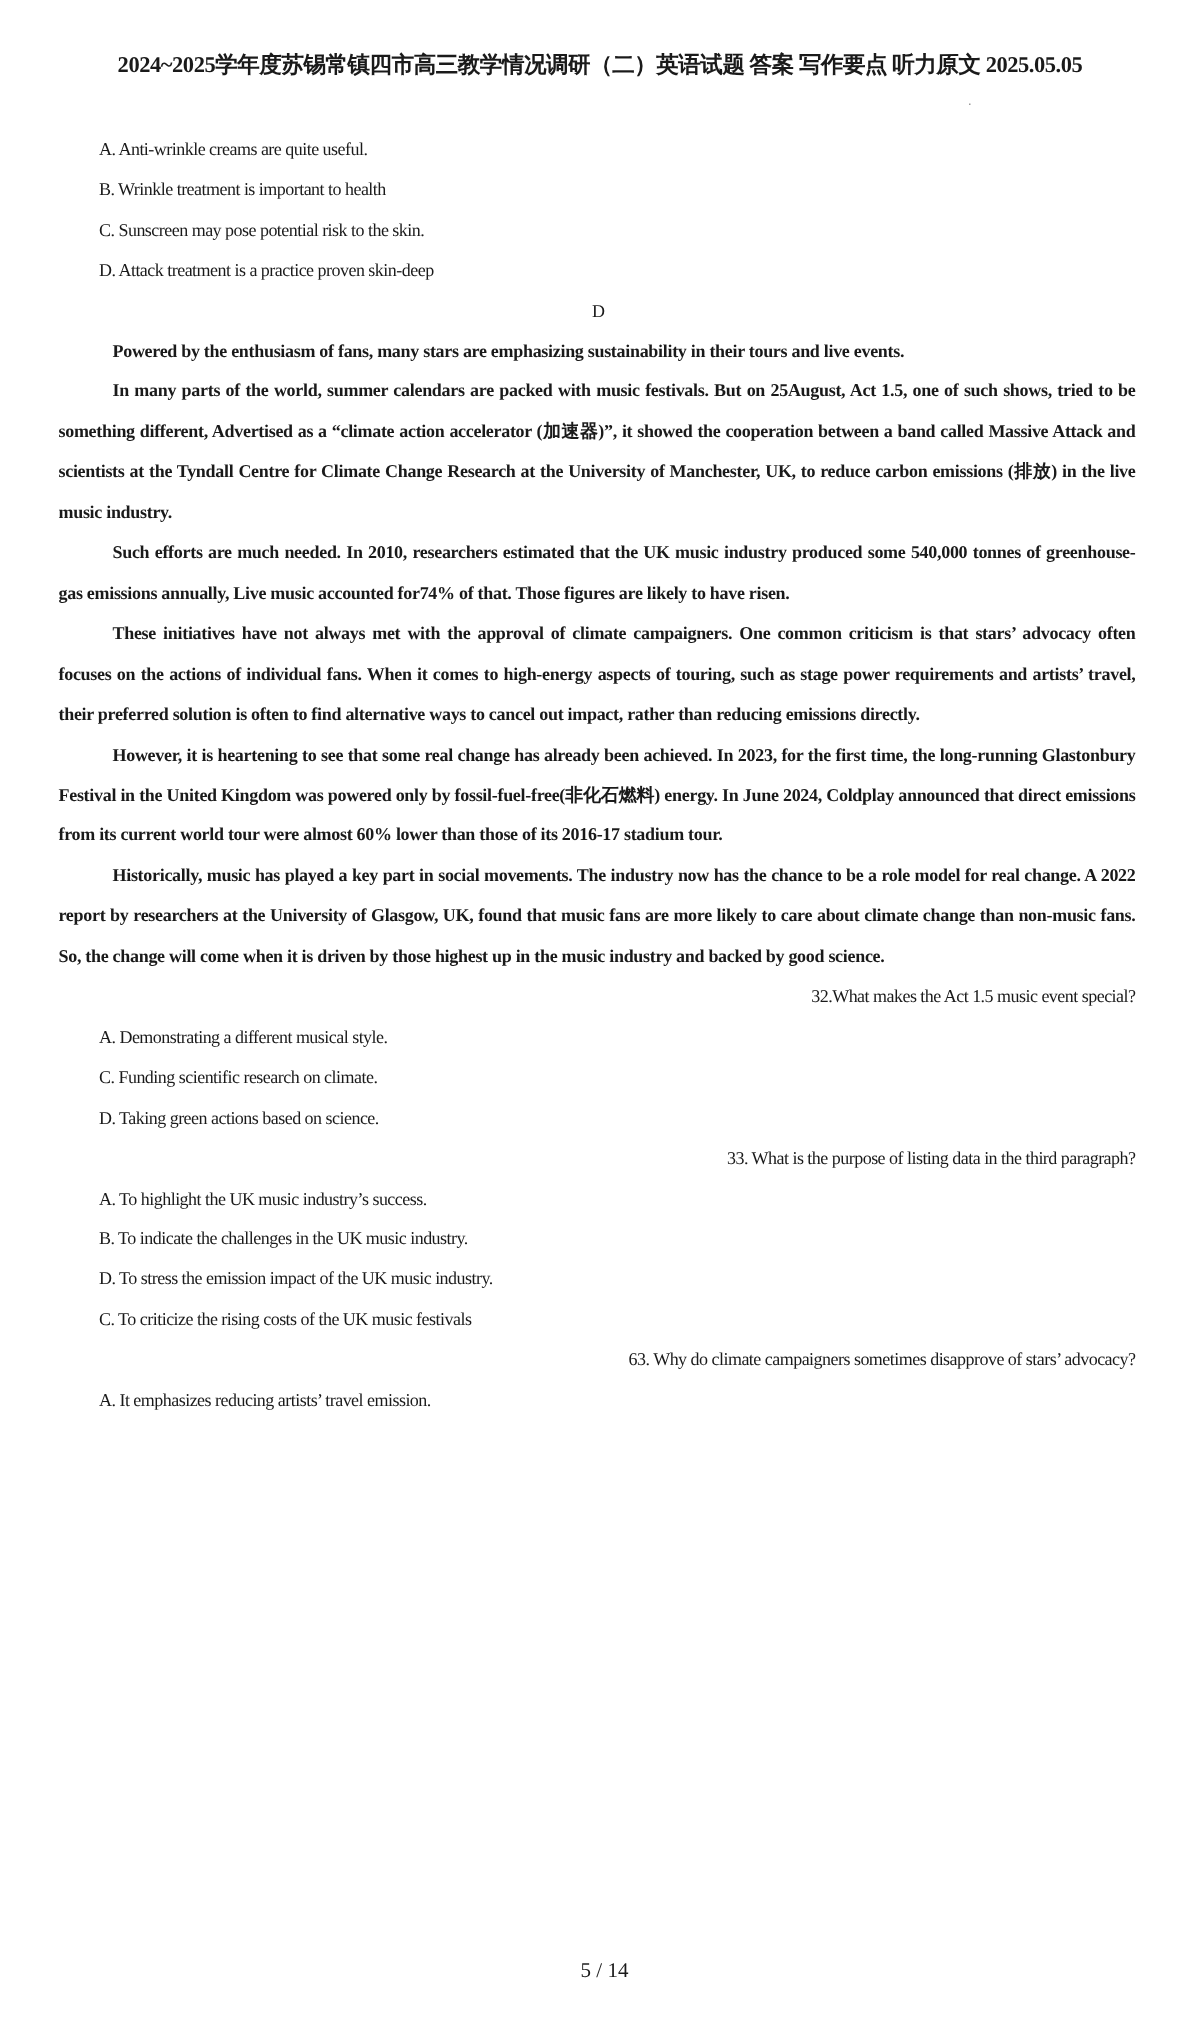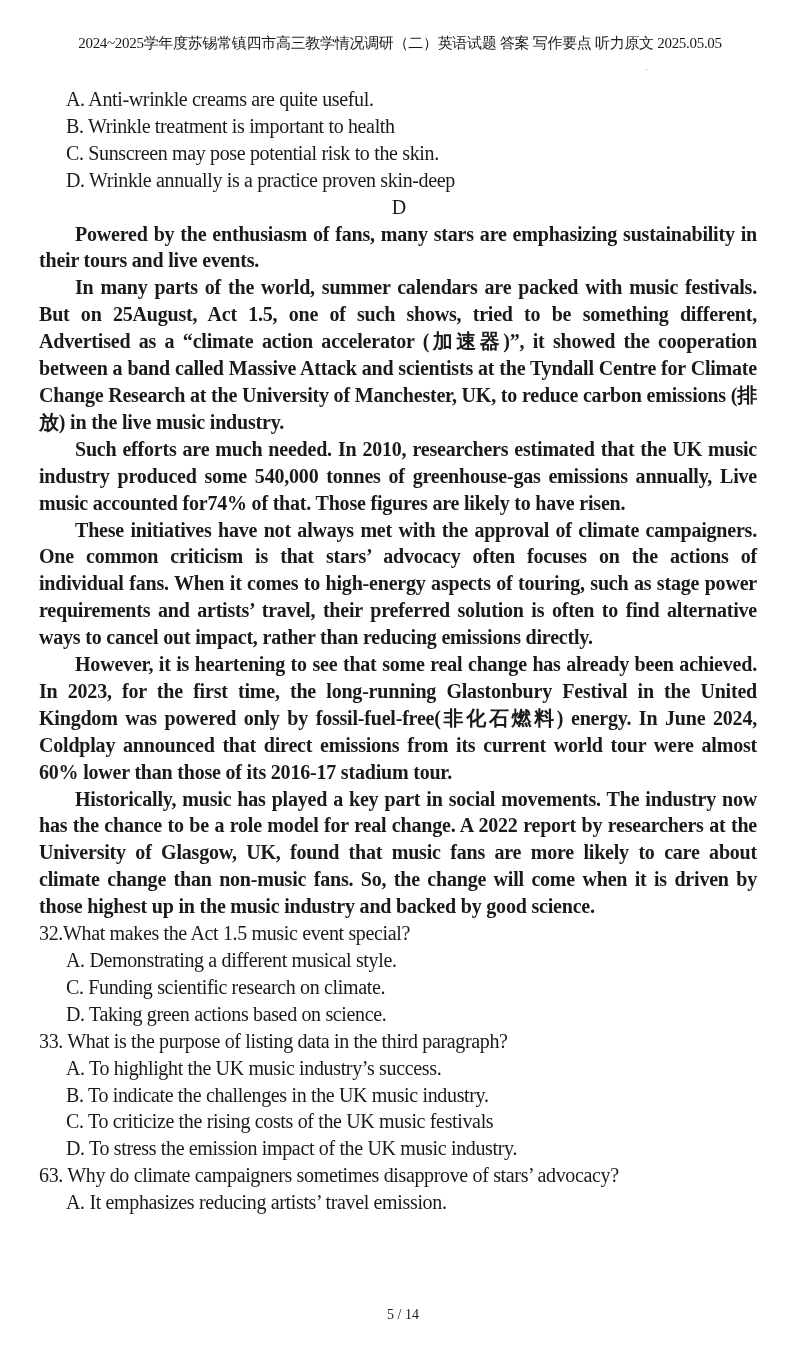--- a/index.html
+++ b/index.html
@@ -17,35 +17,36 @@
   }
   .header {
     position: absolute;
     top: 34px;
     left: 0;
     width: 800px;
     text-align: center;
     font-size: 15px;
     letter-spacing: -0.3px;
     font-family: "Liberation Serif", "DejaVu Sans", serif;
+    font-weight: bold;
   }
   .dot-mark {
     position: absolute;
     top: 69px;
     left: 646px;
     width: 1px;
     height: 1px;
     background: #999;
   }
   .content {
     position: absolute;
     top: 86px;
     left: 39px;
     width: 718px;
-    font-size: 20px;
+    font-size: 12px;
     line-height: 26.9px;
   }
   .opt {
     padding-left: 27px;
     white-space: nowrap;
     letter-spacing: -0.35px;
   }
   .section-letter {
     text-align: center;
     padding-left: 2px;
@@ -53,20 +54,21 @@
   .para {
     text-indent: 36px;
     text-align: justify;
     margin: 0;
     letter-spacing: -0.2px;
     font-weight: bold;
   }
   .question {
     white-space: nowrap;
     letter-spacing: -0.35px;
+    text-align: right;
   }
   .footer {
     position: absolute;
     top: 1307px;
     left: 0;
     width: 800px;
     text-align: center;
     font-size: 14px;
     padding-left: 3px;
   }
@@ -75,21 +77,21 @@
 <body>
 
 <div class="header">2024~2025学年度苏锡常镇四市高三教学情况调研（二）英语试题 答案 写作要点 听力原文  2025.05.05</div>
 <div class="dot-mark"></div>
 
 <div class="content">
   <div>
     <div class="opt">A. Anti-wrinkle creams are quite useful.</div>
     <div class="opt">B. Wrinkle treatment is important to health</div>
     <div class="opt">C. Sunscreen may pose potential risk to the skin.</div>
-    <div class="opt">D. Wrinkle annually is a practice proven skin-deep</div>
+    <div class="opt">D. Attack treatment is a practice proven skin-deep</div>
   </div>
 
   <div class="section-letter">D</div>
 
   <div>
     <p class="para">Powered by the enthusiasm of fans, many stars are emphasizing sustainability in their tours and live events.</p>
     <p class="para">In many parts of the world, summer calendars are packed with music festivals. But on 25August, Act 1.5, one of such shows, tried to be something different, Advertised as a “climate action accelerator (加速器)”, it showed the cooperation between a band called Massive Attack and scientists at the Tyndall Centre for Climate Change Research at the University of Manchester, UK, to reduce carbon emissions (排放) in the live music industry.</p>
     <p class="para">Such efforts are much needed. In 2010, researchers estimated that the UK music industry produced some 540,000 tonnes of greenhouse-gas emissions annually, Live music accounted for74% of that. Those figures are likely to have risen.</p>
     <p class="para">These initiatives have not always met with the approval of climate campaigners. One common criticism is that stars’ advocacy often focuses on the actions of individual fans. When it comes to high-energy aspects of touring, such as stage power requirements and artists’ travel, their preferred solution is often to find alternative ways to cancel out impact, rather than reducing emissions directly.</p>
     <p class="para">However, it is heartening to see that some real change has already been achieved. In 2023, for the first time, the long-running Glastonbury Festival in the United Kingdom was powered only by fossil-fuel-free(非化石燃料) energy. In June 2024, Coldplay announced  that direct emissions from its current world tour were almost 60% lower than those of its 2016-17 stadium tour.</p>
@@ -100,22 +102,22 @@
     <div class="question">32.What makes the Act 1.5 music event special?</div>
     <div class="opt">A. Demonstrating a different musical style.</div>
     <div class="opt">C. Funding scientific research on climate.</div>
     <div class="opt">D. Taking green actions based on science.</div>
   </div>
 
   <div>
     <div class="question">33. What is the purpose of listing data in the third paragraph?</div>
     <div class="opt">A. To highlight the UK music industry’s success.</div>
     <div class="opt">B. To indicate the challenges in the UK music industry.</div>
+    <div class="opt">D. To stress the emission impact of the UK music industry.</div>
     <div class="opt">C. To criticize the rising costs of the UK music festivals</div>
-    <div class="opt">D. To stress the emission impact of the UK music industry.</div>
   </div>
 
   <div>
     <div class="question">63. Why do climate campaigners sometimes disapprove of stars’ advocacy?</div>
     <div class="opt">A. It emphasizes reducing artists’ travel emission.</div>
   </div>
 </div>
 
 <div class="footer">5 / 14</div>
 

